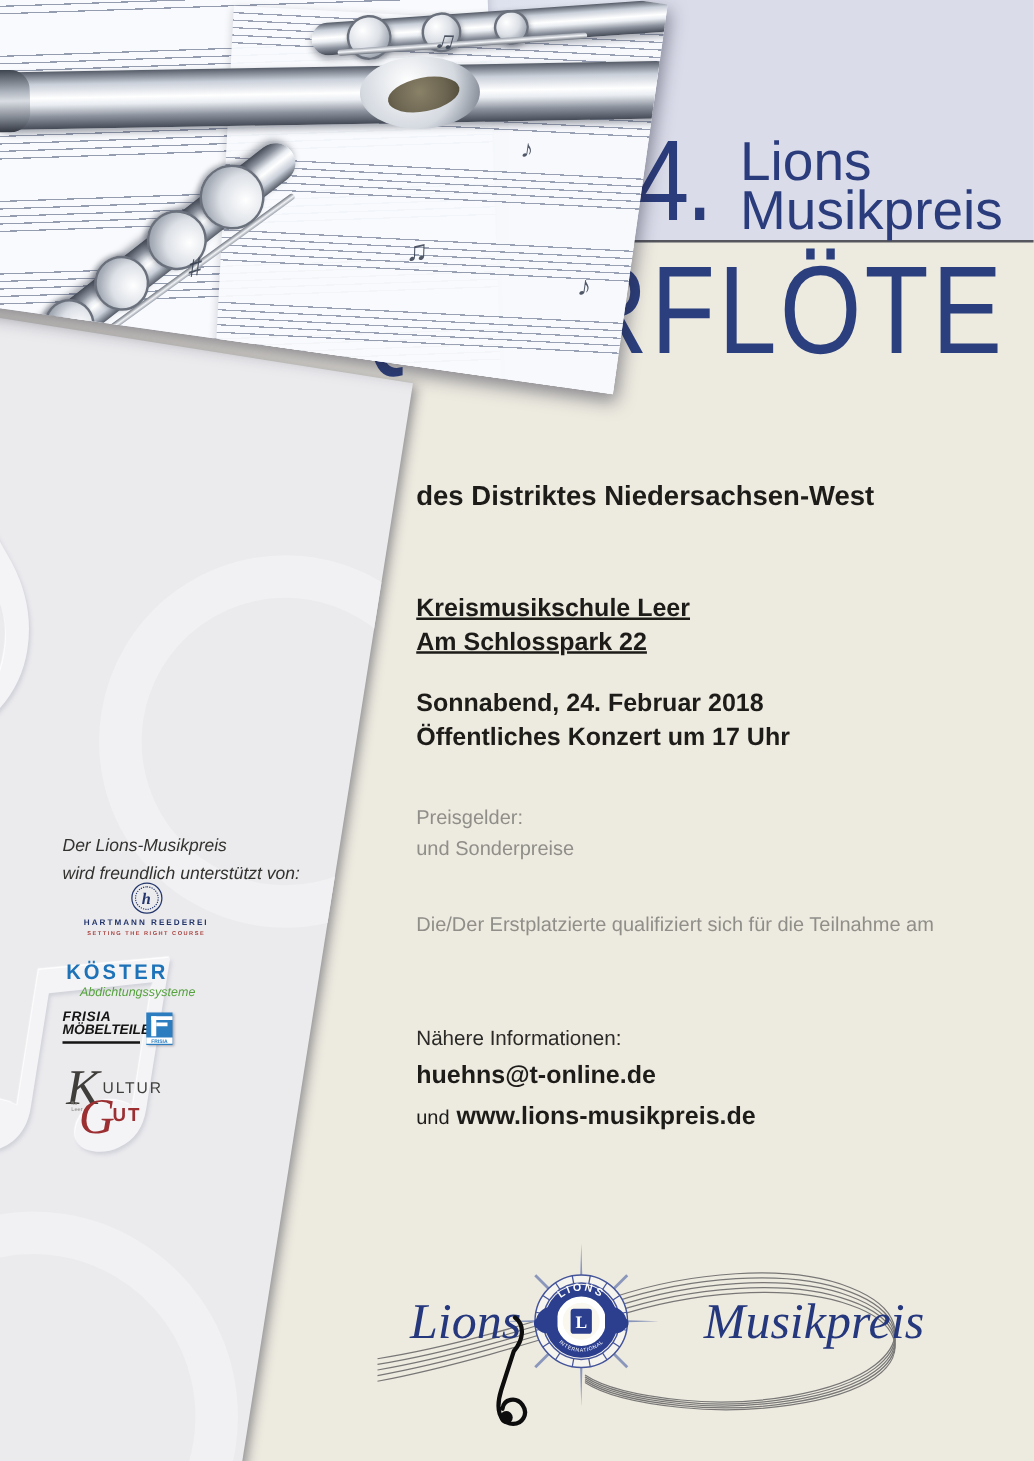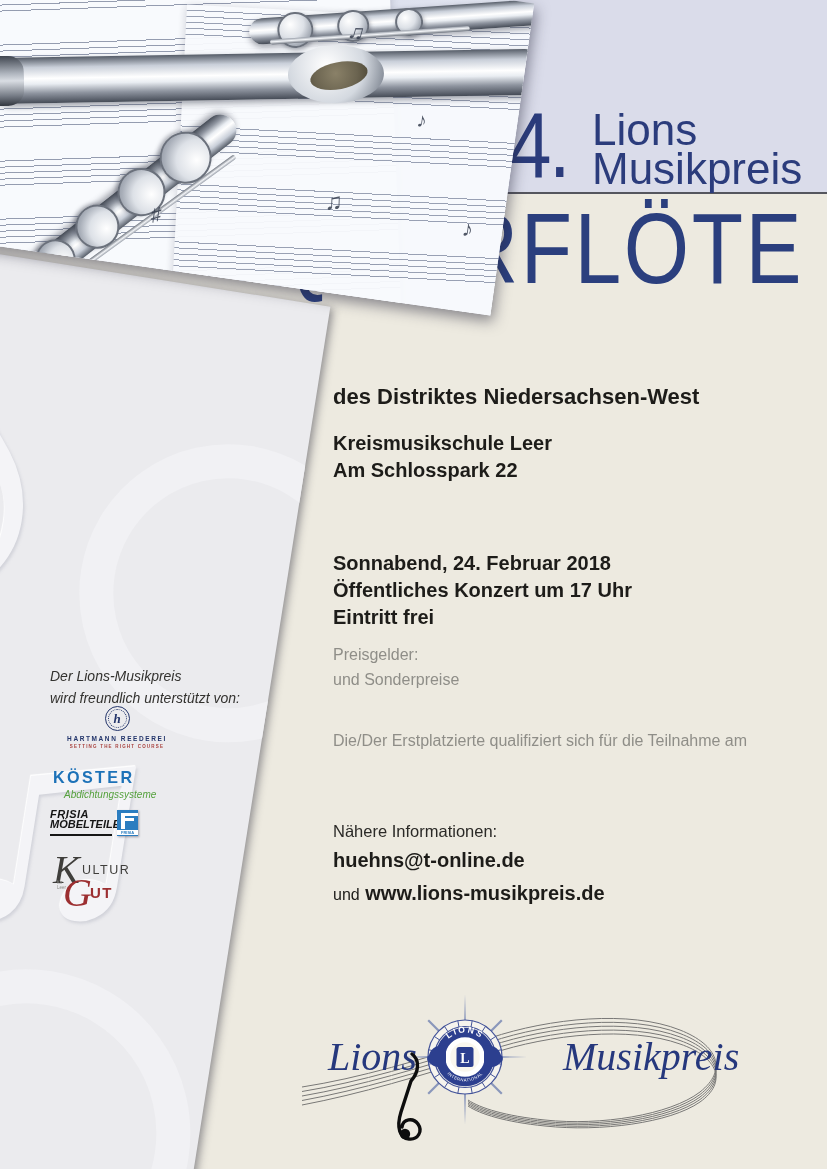--- a/index.html
+++ b/index.html
@@ -94,21 +94,21 @@
   .kg-k{left:3px;top:2px;font-size:40px;color:#3f3e3b;}
   .kg-ultur{left:32px;top:15px;font-size:12.5px;letter-spacing:1.5px;color:#3f3e3b;position:absolute;}
   .kg-small{left:7px;top:32px;font-size:4.5px;line-height:5px;color:#8a8a86;position:absolute;}
   .kg-g{left:13px;top:25px;font-size:40px;color:#9c2f31;}
   .kg-ut{left:40px;top:36px;font-size:15px;letter-spacing:1.5px;color:#9c2f31;font-weight:bold;position:absolute;}
 
   
   .copy{color:#1d1c19;z-index:5;}
   .h-sub{left:333px;top:384px;font-size:22px;font-weight:bold;}
   .blk{left:333px;line-height:27px;font-size:20px;font-weight:bold;}
-  .venue{top:430px;}
+  .venue{top:474px;text-decoration:underline;}
   .event{top:550px;}
   .grey{color:#8f8e88;font-weight:normal;font-size:16px;}
   .prizes{left:333px;top:643px;line-height:24.5px;}
   .qual{left:333px;top:728px;line-height:25px;}
   .contact-h{left:333px;top:822px;font-size:16.5px;color:#2b2a27;}
   .email{left:333px;top:849px;font-size:20px;font-weight:bold;}
   .undline{left:333px;top:882px;font-size:20px;font-weight:bold;}
   .undword{font-size:16px;font-weight:normal;}
 
   
@@ -203,21 +203,20 @@
 <div class="abs copy h-sub">des Distriktes Niedersachsen-West</div>
 
 <div class="abs copy blk venue">
   <div>Kreismusikschule Leer</div>
   <div>Am Schlosspark 22</div>
 </div>
 
 <div class="abs copy blk event">
   <div>Sonnabend, 24. Februar 2018</div>
   <div>Öffentliches Konzert um 17 Uhr</div>
-  <div>Eintritt frei</div>
 </div>
 
 <div class="abs copy grey prizes">
   <div>Preisgelder:</div>
   <div>und Sonderpreise</div>
 </div>
 
 <div class="abs copy grey qual">
   <div>Die/Der Erstplatzierte qualifiziert sich für die Teilnahme am</div>
 </div>

